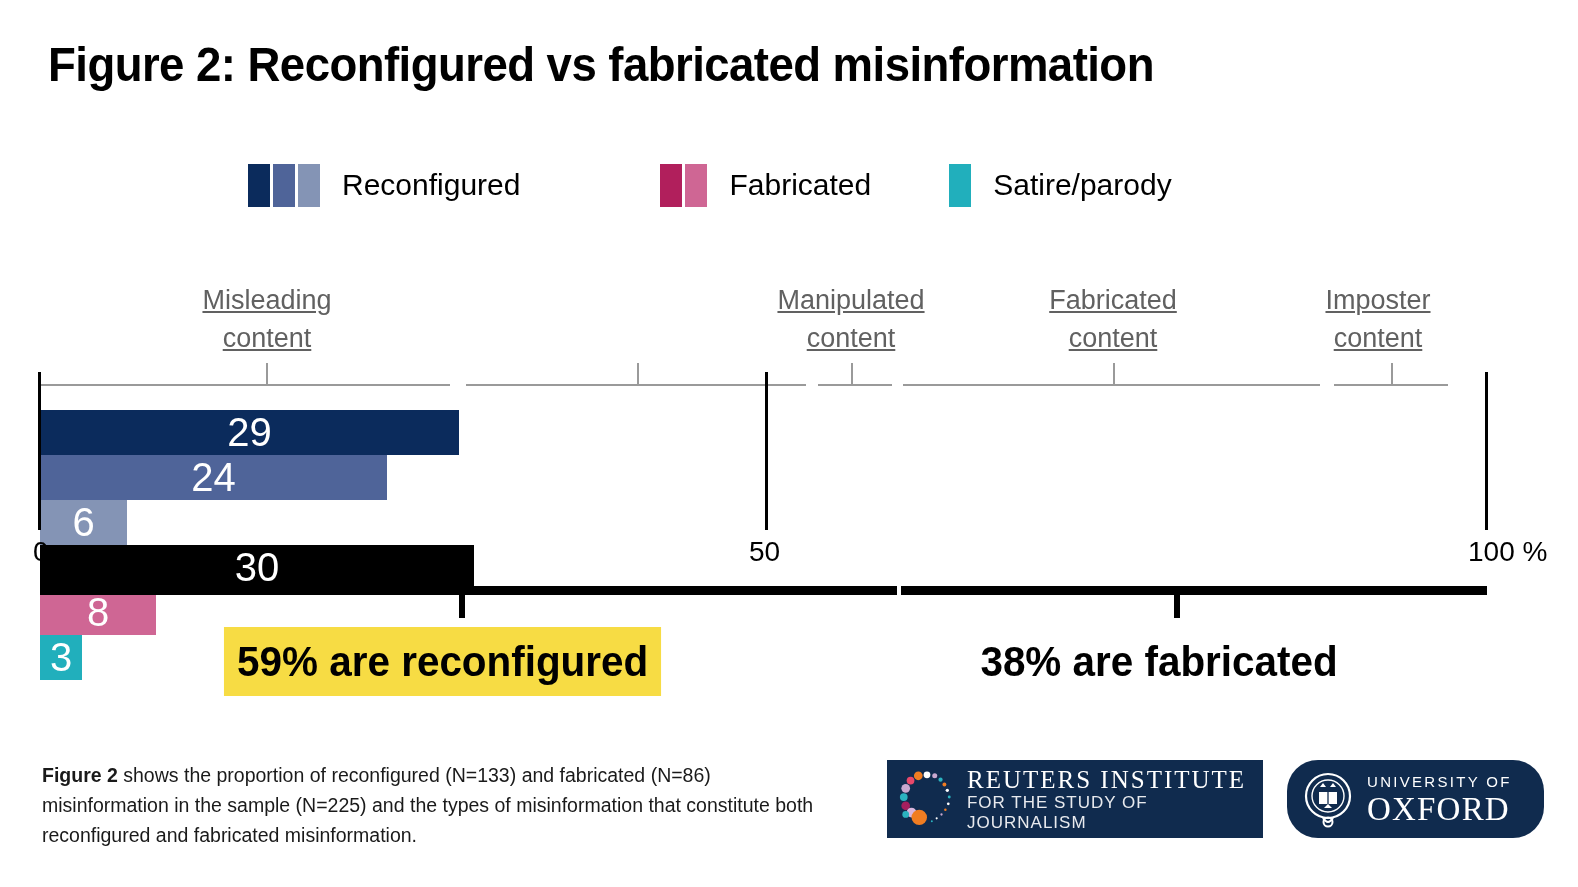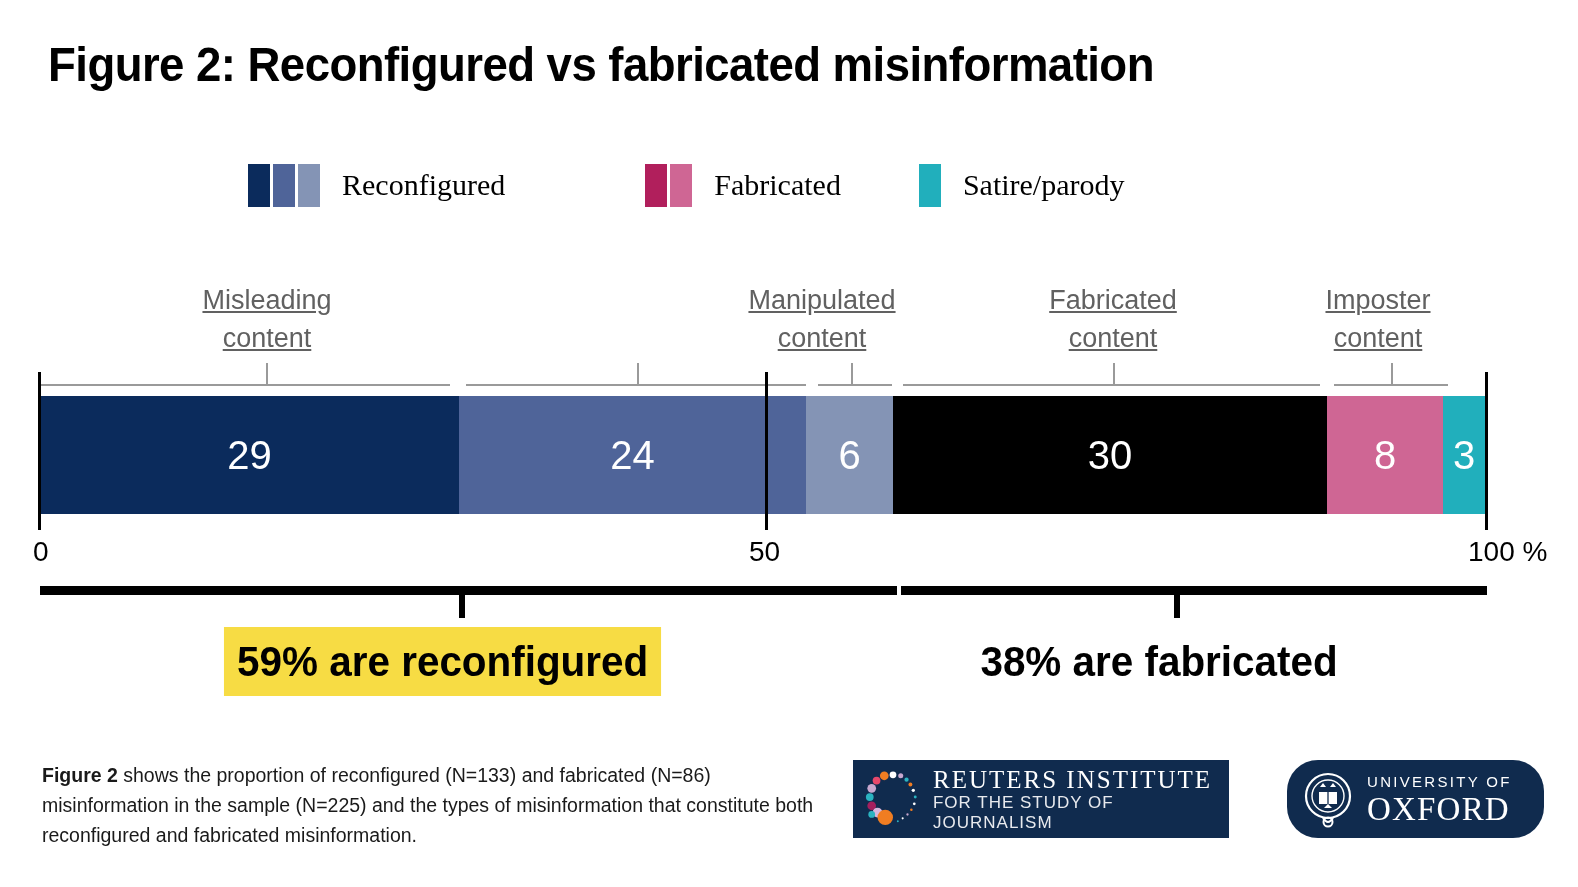--- a/index.html
+++ b/index.html
@@ -35,21 +35,20 @@
     left: 248px;
     top: 160px;
     height: 50px;
     display: flex;
     align-items: center;
   }
   .legend-item {
     display: flex;
     align-items: center;
     height: 50px;
-    font-family: Liberation Serif, serif;
   }
   .legend-swatches {
     display: flex;
     height: 43px;
     gap: 3px;
   }
   .legend-swatch {
     width: 22px;
     height: 43px;
   }
@@ -89,23 +88,24 @@
     width: 0;
     border-left: 2px solid #9a9a9a;
     height: 22px;
     top: 88px;
   }
 
   
   #bar {
     position: absolute;
     left: 40px;
-    top: 396px;
+    top: 410px;
     height: 144px;
     display: flex;
+    flex-direction: column;
   }
   .bar-seg {
     height: 118px;
     display: flex;
     align-items: center;
     justify-content: center;
     color: #ffffff;
     font-size: 40px;
     box-sizing: border-box;
   }
@@ -178,21 +178,21 @@
 
   
   .logo-box {
     position: absolute;
     background: #102B4E;
     display: flex;
     align-items: center;
     box-sizing: border-box;
   }
   #reuters-logo {
-    left: 853px;
+    left: 887px;
     top: 760px;
     width: 376px;
     height: 78px;
     padding-left: 10px;
   }
   #oxford-logo {
     left: 1287px;
     top: 760px;
     width: 257px;
     height: 78px;
@@ -267,21 +267,21 @@
   <div class="cat-label" style="left:267px; top:6px;">
     <div>Misleading</div>
     <div>content</div>
   </div>
   <div class="cat-bracket" style="left:40px; width:410px;"></div>
   <div class="cat-tick" style="left:266px;"></div>
 
   <div class="cat-bracket" style="left:466px; width:340px;"></div>
   <div class="cat-tick" style="left:637px;"></div>
 
-  <div class="cat-label" style="left:822px; top:6px;">
+  <div class="cat-label" style="left:851px; top:6px;">
     <div>Manipulated</div>
     <div>content</div>
   </div>
   <div class="cat-bracket" style="left:818px; width:74px;"></div>
   <div class="cat-tick" style="left:851px;"></div>
 
   <div class="cat-label" style="left:1113px; top:6px;">
     <div>Fabricated</div>
     <div>content</div>
   </div>

